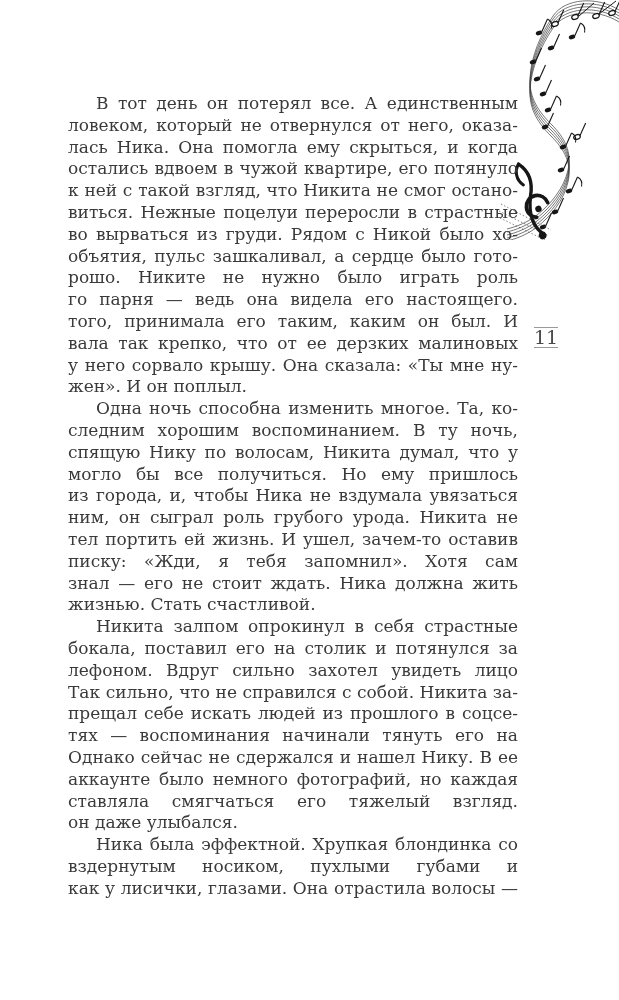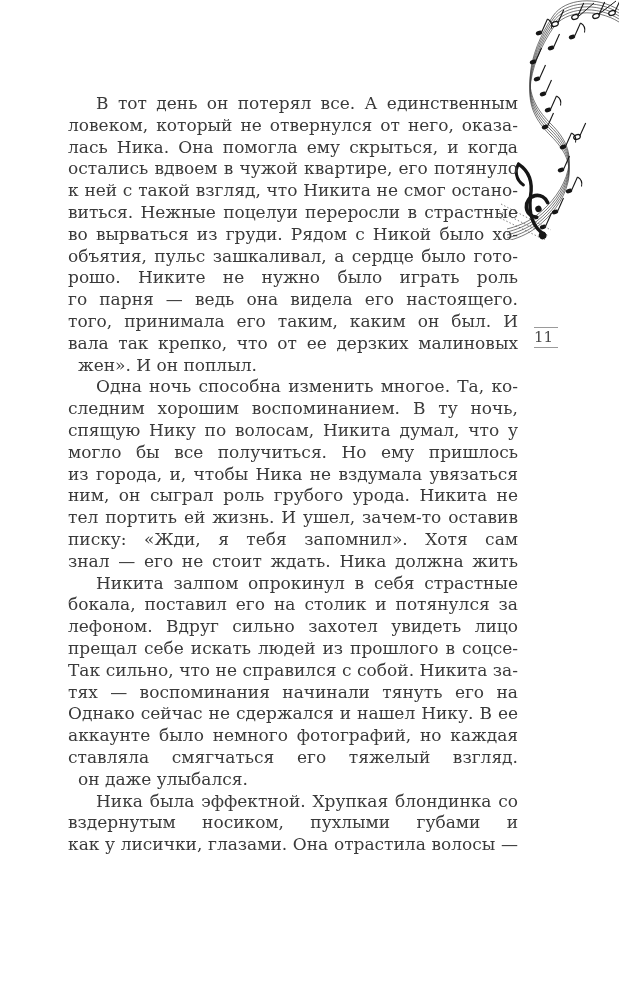--- a/index.html
+++ b/index.html
@@ -23,27 +23,27 @@
     font-size:17px;line-height:21.8px;
   }
   .paragraph{margin:0;}
   .line{
     text-align:justify;
     text-align-last:justify;
     -moz-text-align-last:justify;
     height:21.8px;overflow:hidden;
   }
   .line.first{text-indent:28px;}
-  .line.endpar{text-align-last:left;margin-left:10px;-moz-text-align-last:left;}
+  .line.endpar{text-align-last:left;-moz-text-align-last:left;}
   .page-number{
     position:absolute;left:534px;top:327px;width:24px;
     border-top:1.5px solid var(--rule);
     border-bottom:1.5px solid var(--rule);
     color:var(--pagenum);
-    font-size:15px;line-height:19px;
+    font-size:19px;line-height:19px;text-align:center;
   }
   .ornament{position:absolute;top:0;right:0;width:120px;height:240px;}
 </style>
 </head>
 <body>
 
 <div class="page">
 
   <svg class="ornament" viewBox="0 0 120 240" xmlns="http://www.w3.org/2000/svg">
     <defs>
@@ -124,39 +124,41 @@
         <div class="line">лась Ника. Она помогла ему скрыться, и когда они</div>
         <div class="line">остались вдвоем в чужой квартире, его потянуло</div>
         <div class="line">к ней с такой взгляд, что Никита не смог остано-</div>
         <div class="line">виться. Нежные поцелуи переросли в страстные</div>
         <div class="line">во вырваться из груди. Рядом с Никой было хо-</div>
         <div class="line">объятия, пульс зашкаливал, а сердце было гото-</div>
         <div class="line">рошо. Никите не нужно было играть роль хороше-</div>
         <div class="line">го парня — ведь она видела его настоящего. Более</div>
         <div class="line">того, принимала его таким, каким он был. И цело-</div>
         <div class="line">вала так крепко, что от ее дерзких малиновых губ</div>
+        <div class="line">у него сорвало крышу. Она сказала: «Ты мне ну-</div>
         <div class="line endpar">жен». И он поплыл.</div>
       </div>
       <div class="paragraph">
         <div class="line first">Одна ночь способна изменить многое. Та, ко-</div>
         <div class="line">следним хорошим воспоминанием. В ту ночь, гладя</div>
         <div class="line">спящую Нику по волосам, Никита думал, что у них</div>
         <div class="line">могло бы все получиться. Но ему пришлось бежать</div>
         <div class="line">из города, и, чтобы Ника не вздумала увязаться за</div>
         <div class="line">ним, он сыграл роль грубого урода. Никита не хо-</div>
         <div class="line">тел портить ей жизнь. И ушел, зачем-то оставив за-</div>
         <div class="line">писку: «Жди, я тебя запомнил». Хотя сам прекрасно</div>
         <div class="line">знал — его не стоит ждать. Ника должна жить своей</div>
+        <div class="line endpar">жизнью. Стать счастливой.</div>
       </div>
       <div class="paragraph">
         <div class="line first">Никита залпом опрокинул в себя страстные</div>
         <div class="line">бокала, поставил его на столик и потянулся за те-</div>
         <div class="line">лефоном. Вдруг сильно захотел увидеть лицо Ники.</div>
+        <div class="line">Так сильно, что не справился с собой. Никита за-</div>
         <div class="line">прещал себе искать людей из прошлого в соцсе-</div>
-        <div class="line">Так сильно, что не справился с собой. Никита за-</div>
         <div class="line">тях — воспоминания начинали тянуть его на дно.</div>
         <div class="line">Однако сейчас не сдержался и нашел Нику. В ее</div>
         <div class="line">аккаунте было немного фотографий, но каждая за-</div>
         <div class="line">ставляла смягчаться его тяжелый взгляд. Иногда</div>
         <div class="line endpar">он даже улыбался.</div>
       </div>
       <div class="paragraph">
         <div class="line first">Ника была эффектной. Хрупкая блондинка со</div>
         <div class="line">вздернутым носиком, пухлыми губами и хитрыми,</div>
         <div class="line">как у лисички, глазами. Она отрастила волосы —</div>

